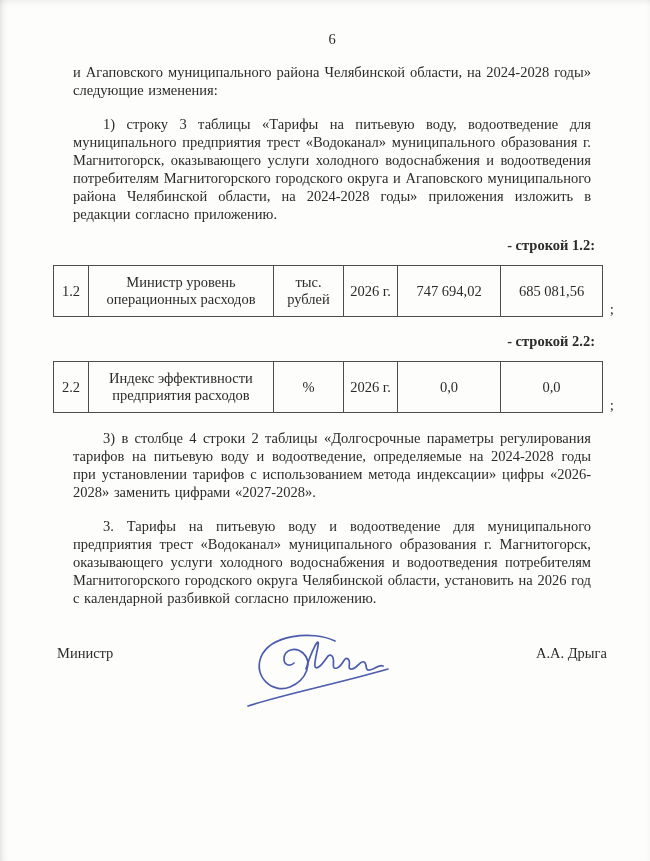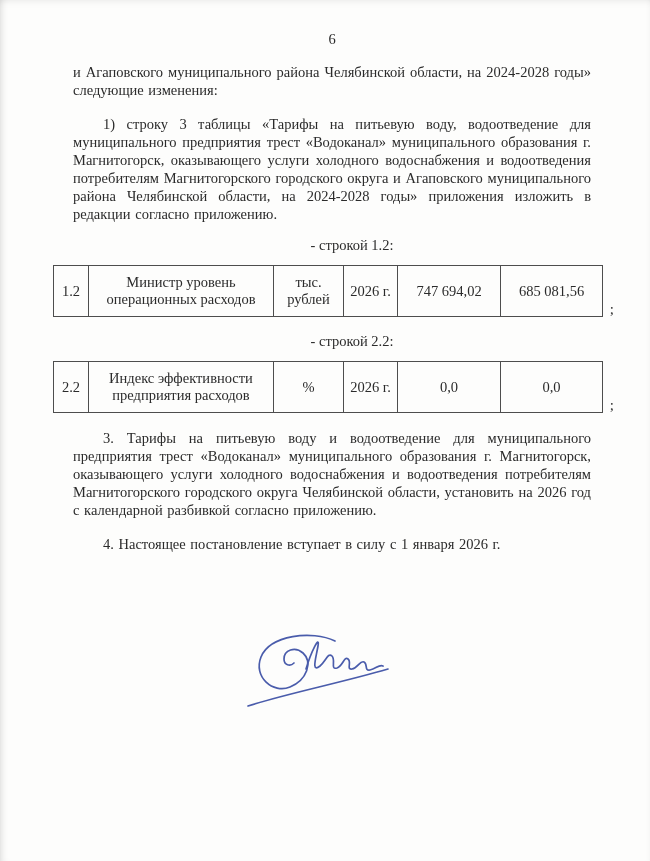--- a/index.html
+++ b/index.html
@@ -42,21 +42,22 @@
     line-height:18px;
     text-align:justify;
     word-spacing:1px;
   }
   p.doc.indent{ text-indent:30px; }
   .row-label{
     margin:12px;
     font-size:14.5px;
     line-height:16px;
     padding-left:40px;
-    text-align:center;
+    text-align:right;
+    font-weight:bold;
   }
   .p1{ margin-top:8px; }
   .p2{ margin-top:5px; }
   .lbl1{ margin-top:-2px; }
   .tbl-wrap{
     position:relative;
     margin-left:-4px;
     width:549px;
   }
   .tbl-wrap.t1{ margin-top:2px; }
@@ -156,25 +157,29 @@
           <td>%</td>
           <td>2026 г.</td>
           <td>0,0</td>
           <td>0,0</td>
         </tr>
       </tbody>
         </table>
       <span class="semi">;</span>
     </div>
 
+    <p class="doc indent p5">3) в столбце 4 строки 2 таблицы «Долгосрочные параметры регулирования тарифов на питьевую воду и водоотведение, определяемые на 2024-2028 годы при установлении тарифов с использованием метода индексации» цифры «2026-2028» заменить цифрами «2027-2028».</p>
 
     <p class="doc indent">3. Тарифы на питьевую воду и водоотведение для муниципального предприятия трест «Водоканал» муниципального образования г. Магнитогорск, оказывающего услуги холодного водоснабжения и водоотведения потребителям Магнитогорского городского округа Челябинской области, установить на 2026 год с календарной разбивкой согласно приложению.</p>
 
-    <p class="doc indent">4. Настоящее постановление вступает в силу с 1 января 2026 г.</p>
 
+    <div class="sig-row">
+      <span>Министр</span>
+      <span>А.А. Дрыга</span>
+    </div>
 
   </div>
 
   <svg class="sig-svg" viewBox="0 0 170 85">
     <g fill="none" stroke="#3b4fa5" stroke-width="1.7" stroke-linecap="round" opacity="0.92">
       <path d="M 95,15 C 72,4 30,9 21,31 C 13,51 33,68 50,61 C 67,54 73,36 63,27 C 55,20 44,24 44,33 C 44,39 50,41 54,37"></path>
       <path d="M 66,43 C 71,26 80,8 78,20 C 76,32 71,47 80,40 C 86,35 88,26 92,30 C 96,34 90,44 97,42 C 103,40 104,30 108,33 C 112,36 106,44 112,43 C 118,42 120,34 124,36 C 128,38 124,45 130,44 C 136,43 139,38 143,40"></path>
       <path d="M 8,80 C 45,68 100,57 148,43"></path>
     </g>
   </svg>

